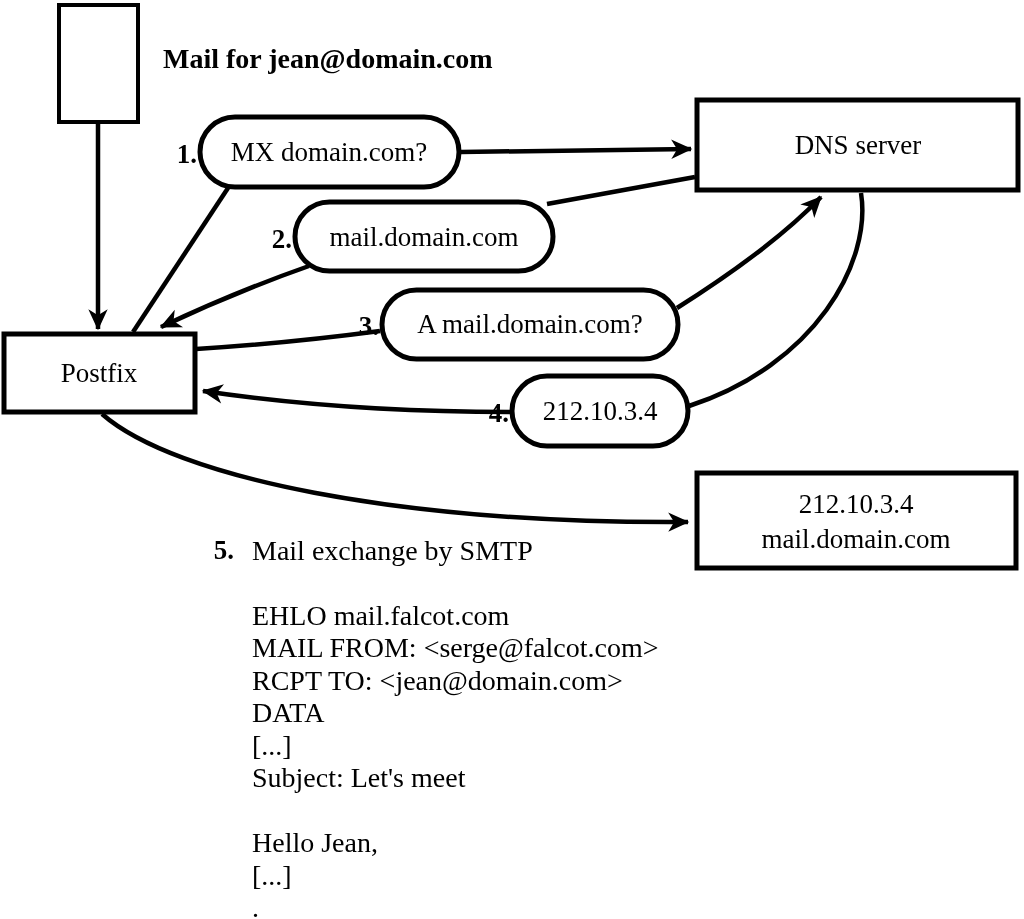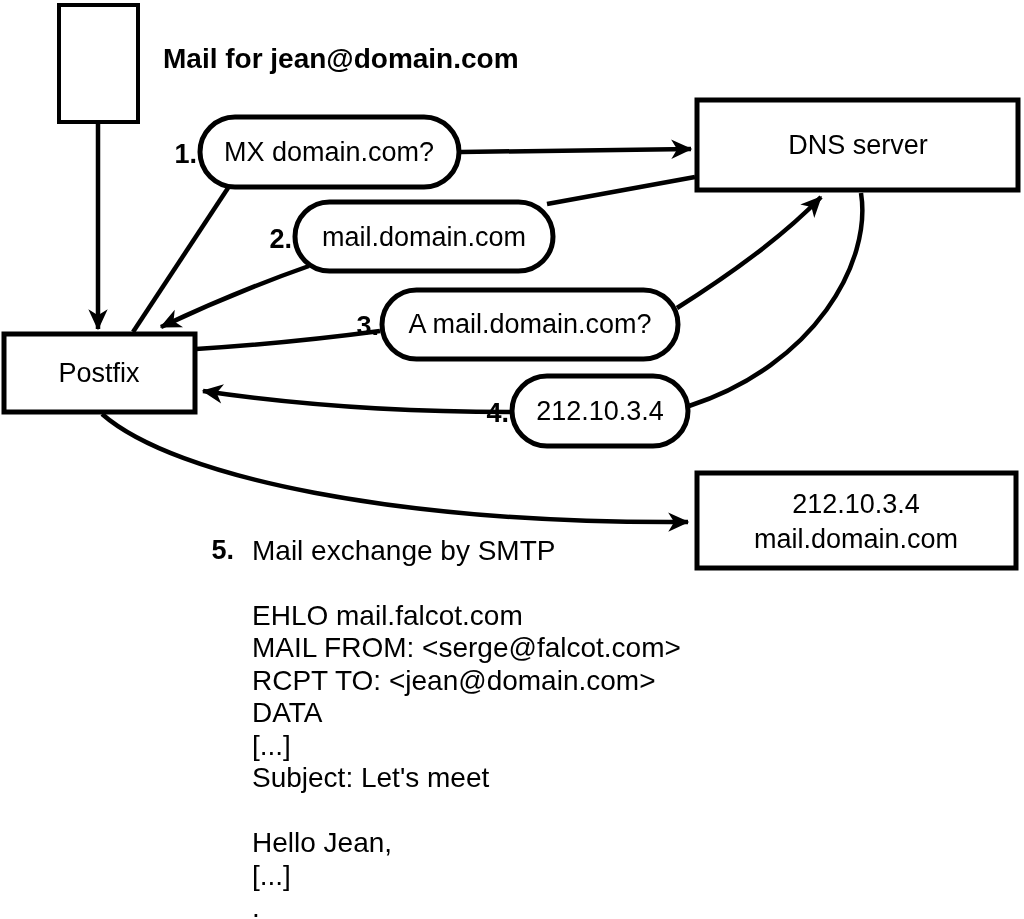--- a/index.html
+++ b/index.html
@@ -1,17 +1,17 @@
 <!DOCTYPE html>
 <html><head>
 <meta charset="utf-8">
 <style>
   html,body{margin:0;padding:0;background:#ffffff;}
   .stage{position:relative;width:1024px;height:919px;background:#ffffff;overflow:hidden;
-         font-family:Liberation Sans, sans-serif;}
+         font-family:Liberation Serif, serif;}
   svg{display:block;}
   .node{fill:#ffffff;stroke:#000000;}
   .edge{fill:none;stroke:#000000;stroke-width:4.5;}
   .boxtext{font-size:27px;fill:#000000;text-anchor:middle;dominant-baseline:central;}
   .pilltext{font-size:27px;fill:#000000;text-anchor:middle;dominant-baseline:central;}
   .numlabel{font-size:27px;font-weight:bold;fill:#000000;text-anchor:end;dominant-baseline:central;}
   .headerlabel{font-size:28px;font-weight:bold;fill:#000000;text-anchor:start;dominant-baseline:central;}
   .steplabel{font-size:28px;fill:#000000;text-anchor:start;dominant-baseline:central;}
   .smtpline{font-size:28px;fill:#000000;text-anchor:start;dominant-baseline:central;}
 </style>

